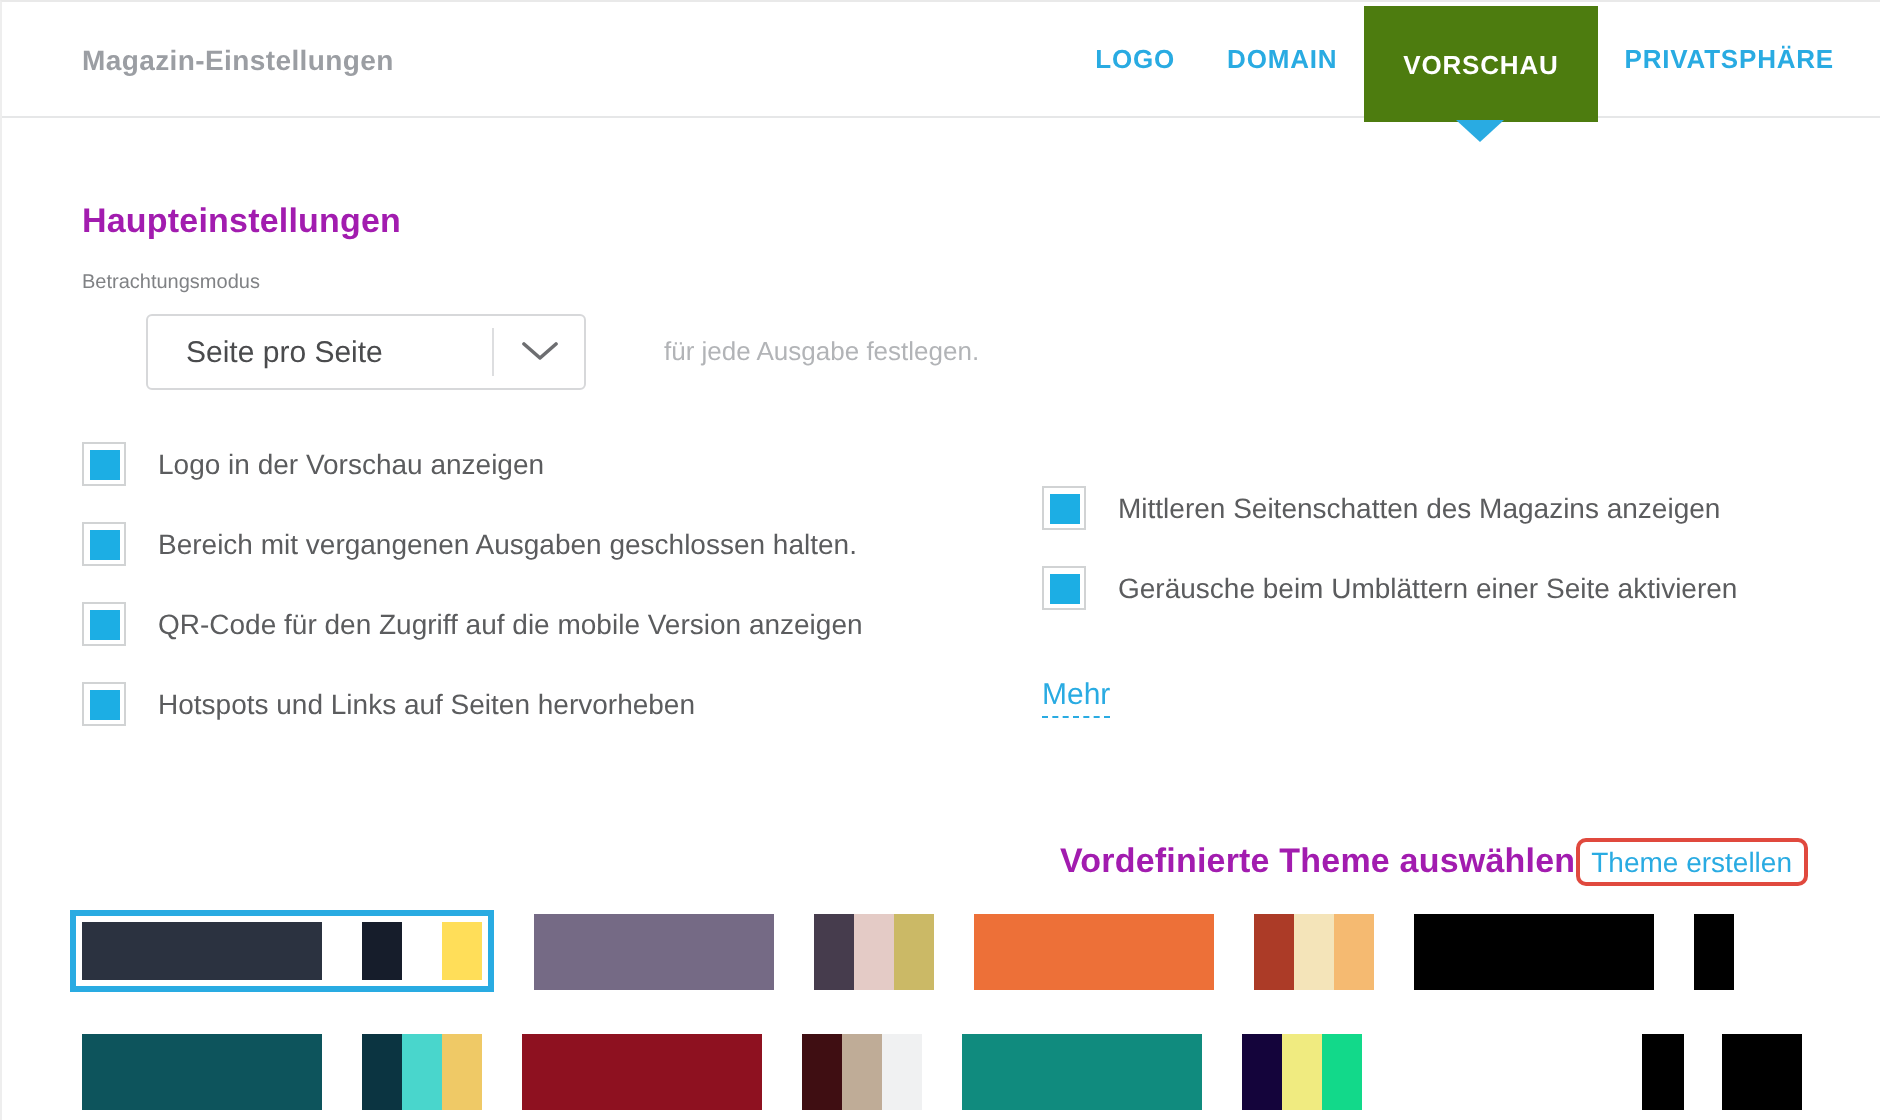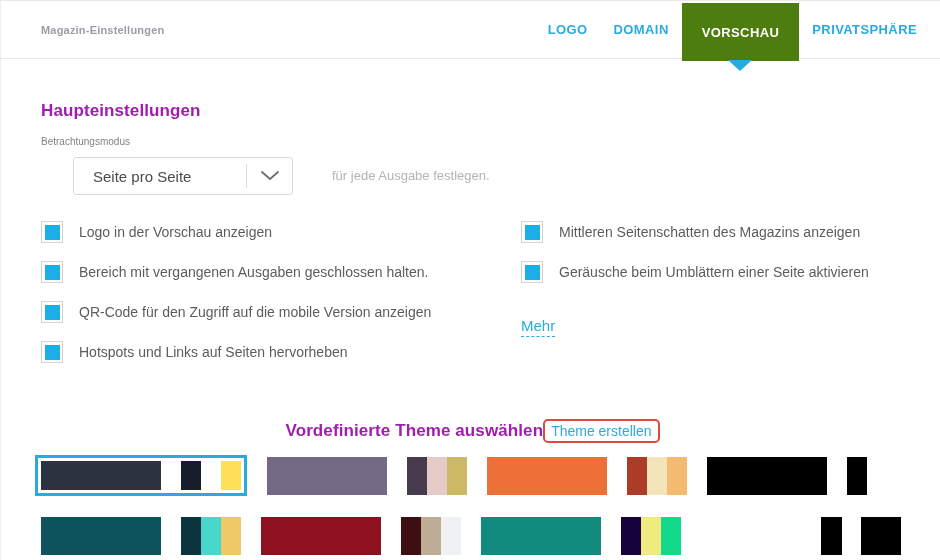--- a/index.html
+++ b/index.html
@@ -10,21 +10,21 @@
     border-top: 1px solid #e9e9e9; border-left: 1px solid #eeeeee;
     color: #5b5c5e;
   }
 
   
   .header {
     height: 58px; display: flex; align-items: center;
     padding: 0 10px 0 40px; border-bottom: 1px solid #e6e7e8;
     position: relative; background: #fff;
   }
-  .page-title { font-size: 11px; font-weight: 700; color: #9b9ea3; letter-spacing: .2px; }
+  .page-title { font-size: 14px; font-weight: 700; color: #9b9ea3; letter-spacing: .2px; }
   .tabs { margin-left: auto; display: flex; align-items: stretch; height: 100%; }
   .tab {
     display: flex; align-items: center; padding: 0 13px;
     font-size: 13px; font-weight: 700; letter-spacing: .4px;
     color: #29abe2; cursor: pointer; position: relative; white-space: nowrap;
   }
   .tab.active {
     background: #4d7c0f; color: #fff; padding: 0 20px;
     margin-top: 2px; margin-bottom: -3px;
   }
@@ -46,38 +46,38 @@
   .dropdown {
     width: 220px; height: 38px; border: 1px solid #d7d8da; border-radius: 3px;
     display: flex; align-items: center; background: #fff; cursor: pointer;
   }
   .dropdown-value { padding-left: 19px; font-size: 15px; color: #4a4b4d; flex: 1; }
   .dropdown-divider { width: 1px; height: 24px; background: #dddee0; }
   .dropdown-caret { width: 45px; display: flex; align-items: center; justify-content: center; }
   .hint { margin-left: 39px; font-size: 13px; color: #b2b4b7; line-height: 1.55; }
 
   
-  .checkbox-grid { margin-top: 26px; display: flex; align-items: flex-start; }
+  .checkbox-grid { margin-top: 26px; display: flex; align-items: center; }
   .check-col-left  { width: 480px; }
   .check-col-right { flex: 1; }
   .check-item { display: flex; align-items: center; margin-bottom: 18px; height: 22px; }
   .checkbox {
     width: 22px; height: 22px; border: 1px solid #d1d3d4; background: #fff;
     display: inline-flex; align-items: center; justify-content: center;
     cursor: pointer; flex: none;
   }
   .checkbox .fill { width: 15px; height: 15px; background: #1caee4; }
   .check-label { margin-left: 16px; font-size: 14px; color: #5b5c5e; }
   .more-link {
     display: inline-block; margin-top: 16px; font-size: 15px; color: #29abe2;
     border-bottom: 1px dashed #29abe2; padding-bottom: 2px; cursor: pointer;
   }
 
   
-  .themes-head { margin-top: 38px; display: flex; align-items: center; justify-content: center; }
+  .themes-head { margin-top: 38px; display: flex; align-items: center; justify-content: flex-end; }
   .create-theme {
     font-size: 14px; color: #29abe2; cursor: pointer;
     border: 2px solid #e0493e; border-radius: 5px; padding: 2px 6px; margin-right: -4px;
   }
   .swatch-row { display: flex; align-items: center; }
   .swatch-row.first { margin-top: 12px; }
   .swatch-row.second { margin-top: 21px; }
   .swatch-row > * { margin-right: 20px; }
   .swatch { height: 38px; display: flex; cursor: pointer; flex: none; }
   .swatch.spacer { cursor: default; }

